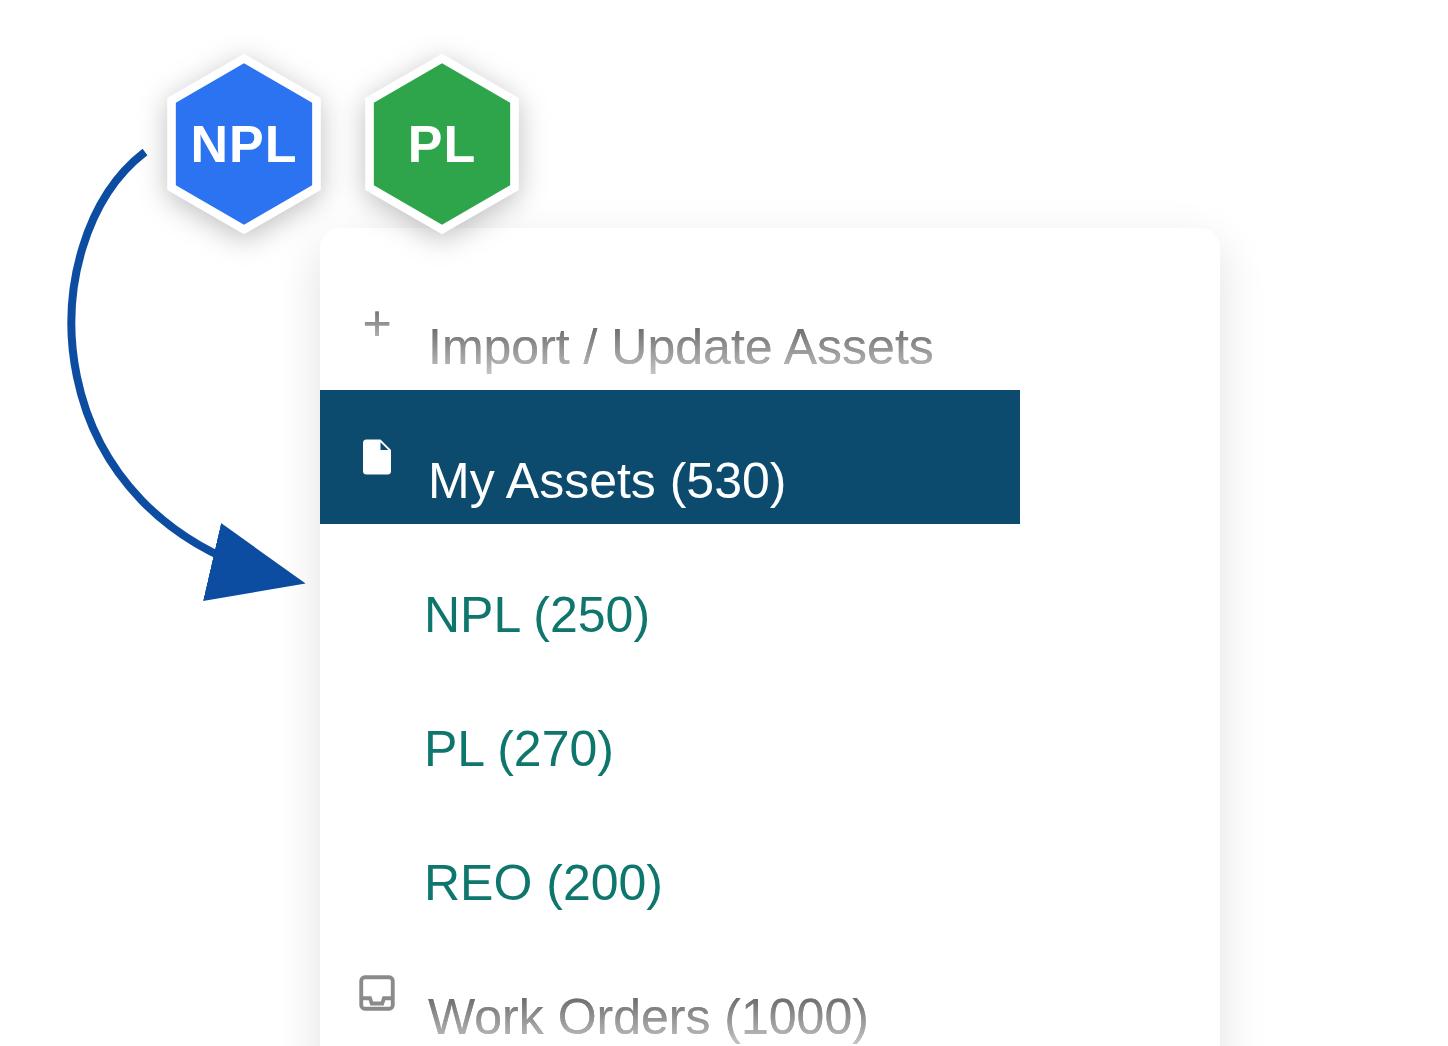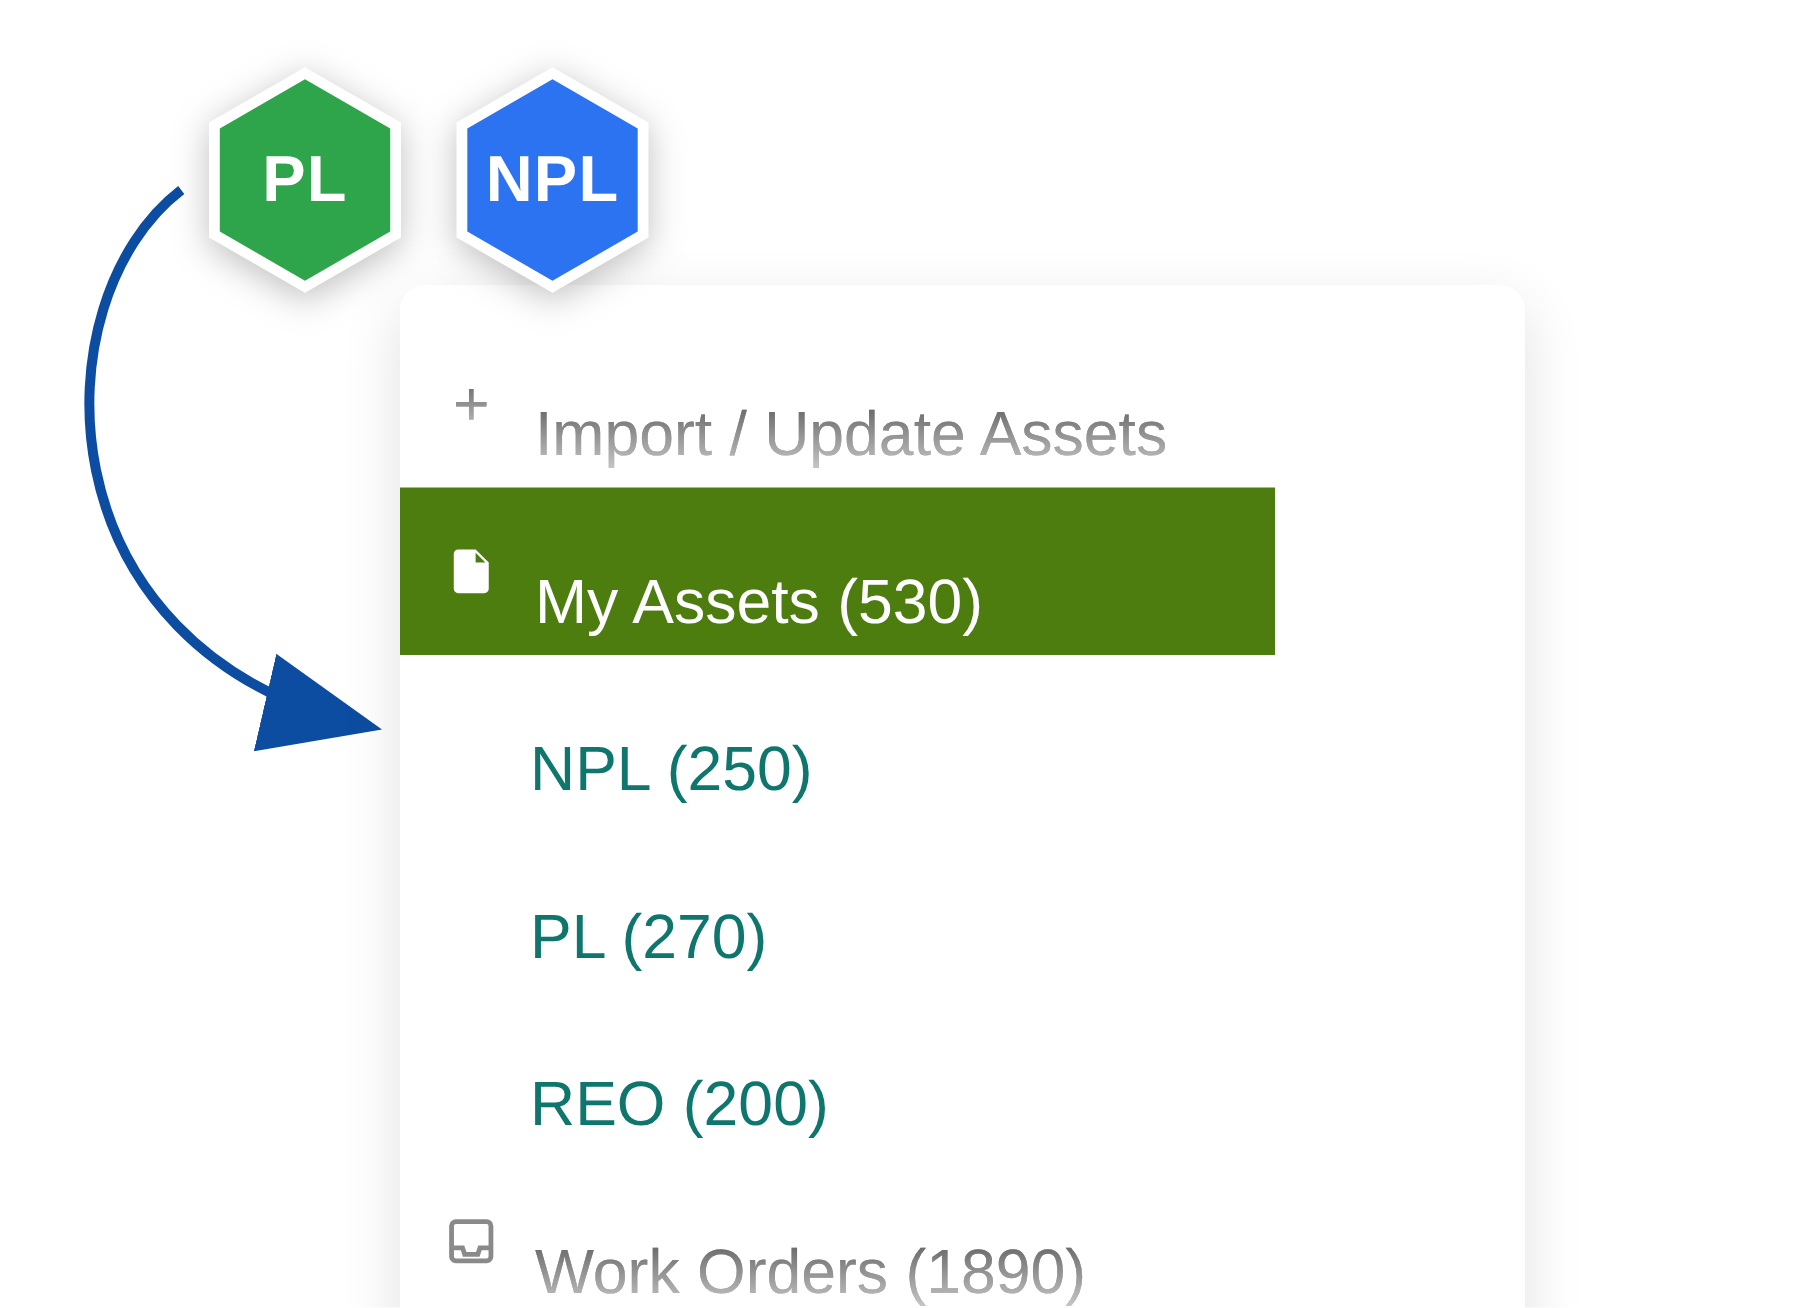--- a/index.html
+++ b/index.html
@@ -77,21 +77,21 @@
       -webkit-background-clip: text;
       -webkit-text-fill-color: transparent;
       background-clip: text;
     }
     
     .menu-item.faded .menu-icon {
       -webkit-text-fill-color: initial;
     }
     
     .menu-item.selected {
-      background: #4d7c0f;
+      background: #0c4a6e;
       color: #ffffff;
       width: 700px;
     }
     
     .menu-item.selected .menu-label {
       font-weight: 500;
     }
     
     .menu-item.sub {
       padding-left: 104px;
@@ -139,30 +139,30 @@
       }
     }
   </style>
 </head>
 <body>
 
 <div class="hexagon-group">
   <div class="hexagon">
     <svg viewBox="0 0 100 100">
       <path d="M50 3 L90 26 L90 74 L50 97 L10 74 L10 26 Z" fill="#ffffff"></path>
+      <path d="M50 8 L85.5 28.5 L85.5 71.5 L50 92 L14.5 71.5 L14.5 28.5 Z" fill="#2b73f0"></path>
+    </svg>
+    <span class="hexagon-label">NPL</span>
+  </div>
+  <div class="hexagon">
+    <svg viewBox="0 0 100 100">
+      <path d="M50 3 L90 26 L90 74 L50 97 L10 74 L10 26 Z" fill="#ffffff"></path>
       <path d="M50 8 L85.5 28.5 L85.5 71.5 L50 92 L14.5 71.5 L14.5 28.5 Z" fill="#2ea54b"></path>
     </svg>
     <span class="hexagon-label">PL</span>
-  </div>
-  <div class="hexagon">
-    <svg viewBox="0 0 100 100">
-      <path d="M50 3 L90 26 L90 74 L50 97 L10 74 L10 26 Z" fill="#ffffff"></path>
-      <path d="M50 8 L85.5 28.5 L85.5 71.5 L50 92 L14.5 71.5 L14.5 28.5 Z" fill="#2b73f0"></path>
-    </svg>
-    <span class="hexagon-label">NPL</span>
   </div>
 </div>
 
 <svg class="arrow-connector" viewBox="0 0 300 470">
   <defs>
     <marker id="arrowhead" markerWidth="12" markerHeight="10" refX="10" refY="5" orient="auto">
       <polygon points="0 0, 12 5, 0 10" fill="#0d4da1"></polygon>
     </marker>
   </defs>
   <path d="M 115 12 C 0 100, 0 380, 260 440" stroke="#0d4da1" stroke-width="8" fill="none" marker-end="url(#arrowhead)"></path>
@@ -198,16 +198,16 @@
     <span class="menu-label">REO (200)</span>
   </div>
 
   <div class="menu-item faded">
     <span class="menu-icon">
       <svg viewBox="0 0 24 24" width="42" height="42" fill="none" stroke="#8a8a8a" stroke-width="2.2">
         <rect x="3" y="3" width="18" height="18" rx="2"></rect>
         <path d="M3 15h5l1 3h6l1-3h5" fill="none"></path>
       </svg>
     </span>
-    <span class="menu-label faded-text">Work Orders (1890)</span>
+    <span class="menu-label faded-text">Work Orders (1000)</span>
   </div>
 
 </div>
 
 </body></html>

